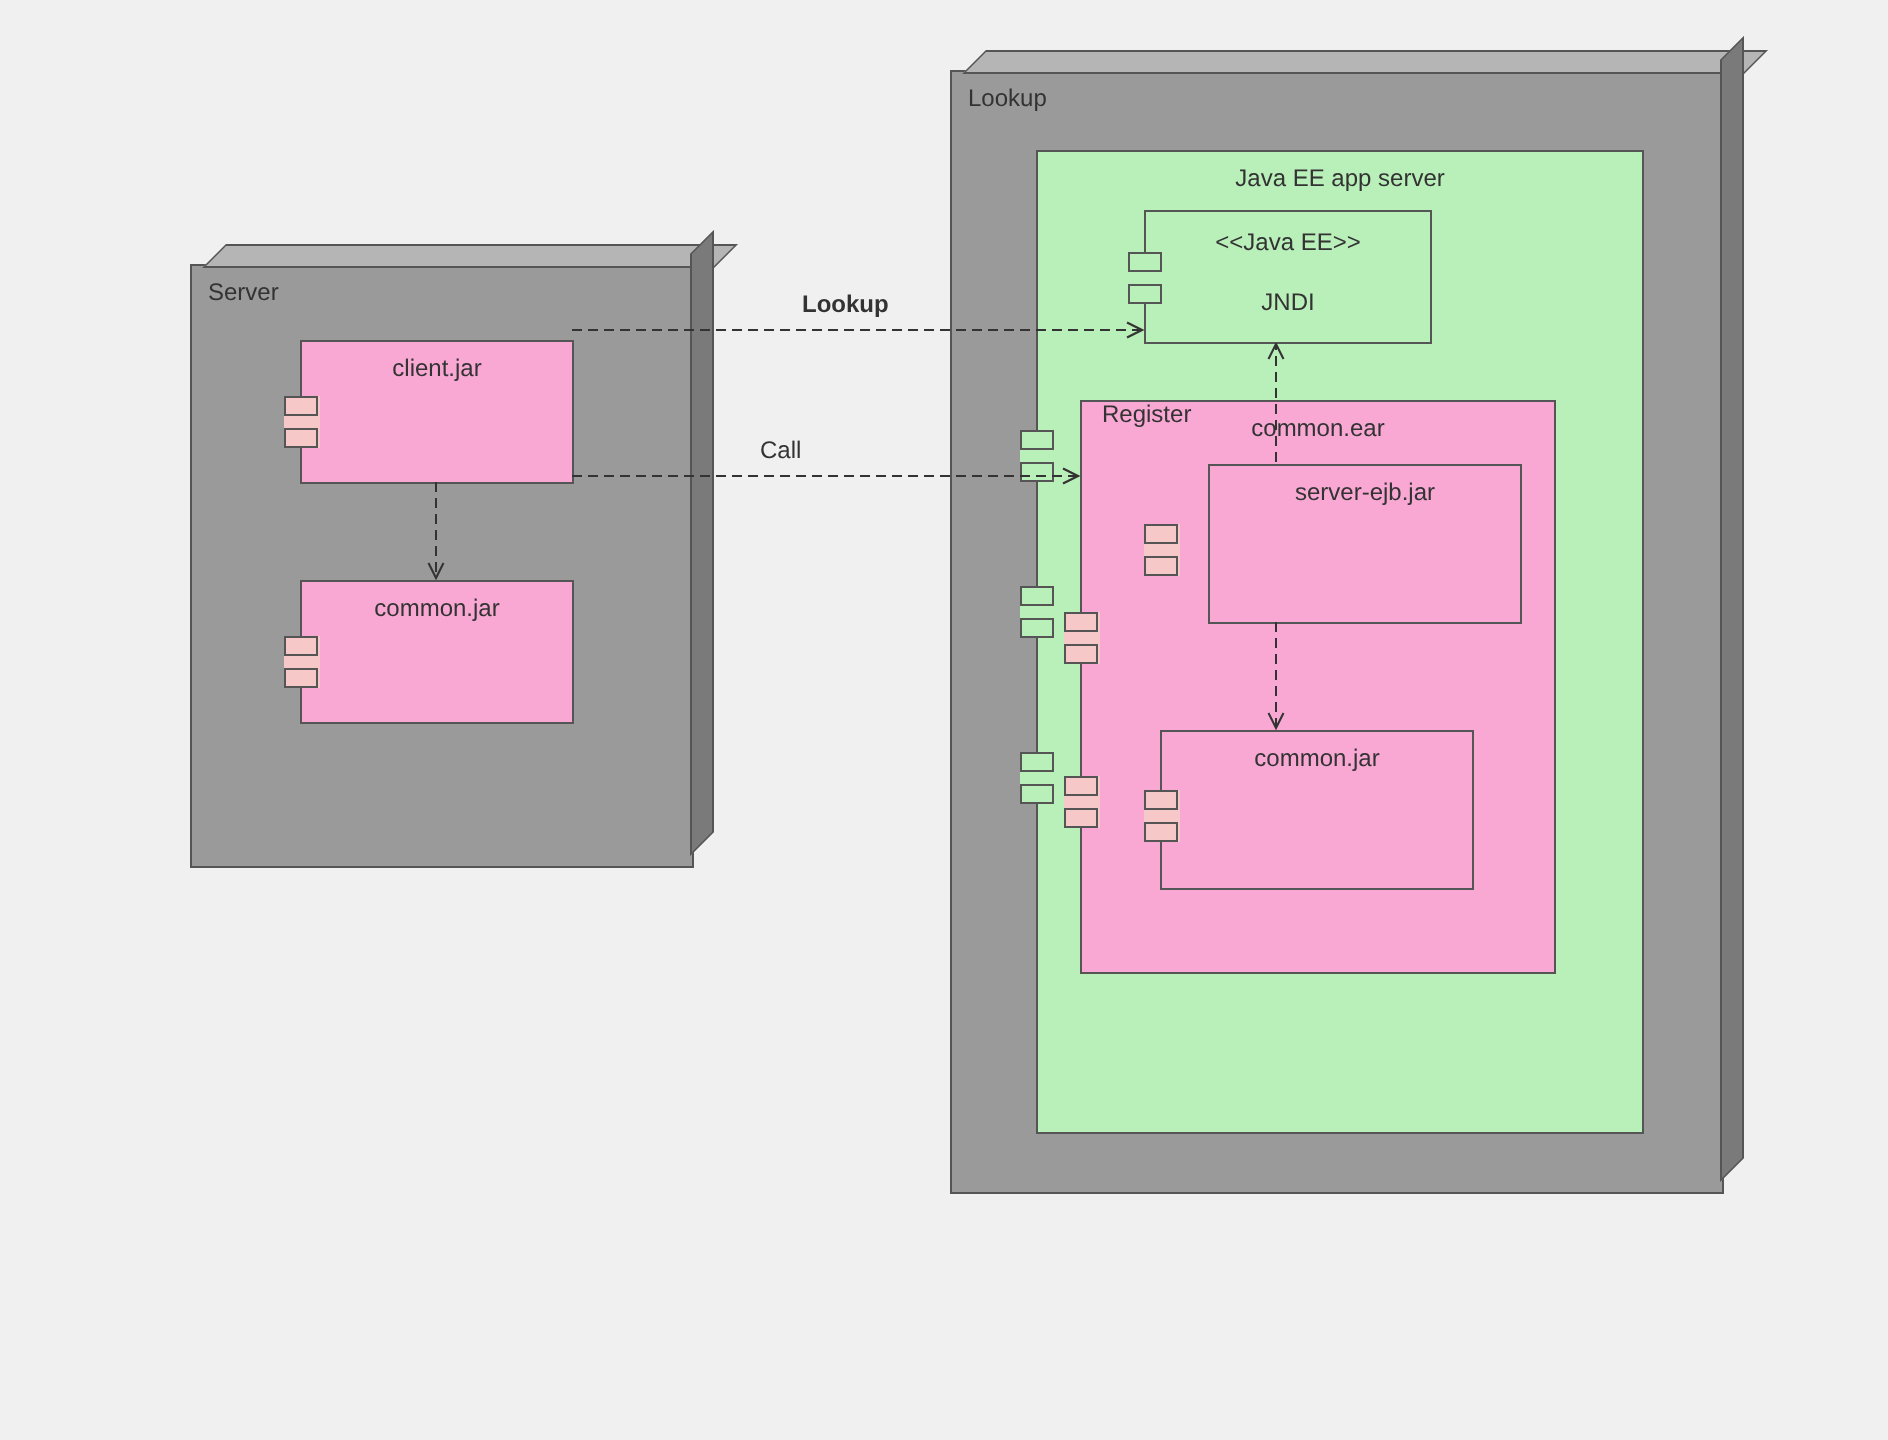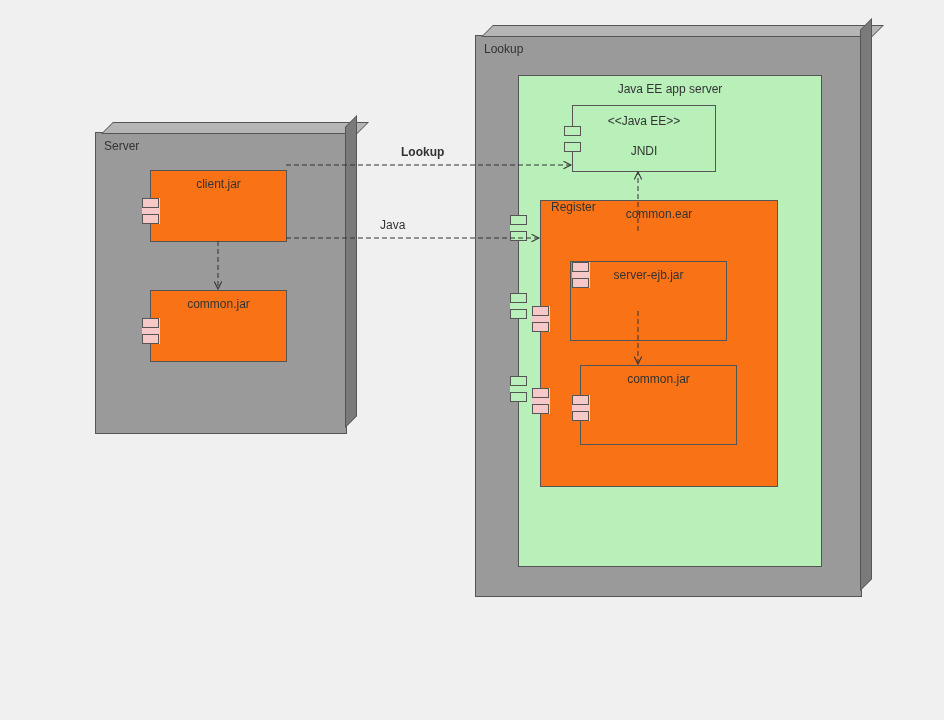--- a/index.html
+++ b/index.html
@@ -57,21 +57,21 @@
     top: 6px;
     left: 8px;
   }
 
   
   .comp {
     position: absolute;
     border: 1px solid #555;
     background: #fff;
   }
-  .comp.pink { background: #f97316; }
+  .comp.pink { background: #f9a8d4; }
   .comp.green { background: #b9efb9; }
   .comp .clabel {
     position: absolute;
     width: 100%;
     text-align: center;
   }
 
   
   .tabset {
     position: absolute;
@@ -139,32 +139,32 @@
     <div class="clabel" style="top:26px;margin-top:12px;">JNDI</div>
   </div>
   <div class="tabset green" style="left:564px; top:126px;"></div>
 
   <div class="comp pink" style="left:540px; top:200px; width:236px; height:285px;">
     <div class="clabel" style="top:6px;">common.ear</div>
   </div>
   <div class="tabset pink" style="left:532px; top:306px;"></div>
   <div class="tabset pink" style="left:532px; top:388px;"></div>
 
-  <div class="comp pink" style="left:570px; top:232px; width:155px; height:78px;margin-top:29px;">
+  <div class="comp pink" style="left:604px; top:232px; width:155px; height:78px;">
     <div class="clabel" style="top:6px;">server-ejb.jar</div>
   </div>
   <div class="tabset pink" style="left:572px; top:262px;"></div>
 
   <div class="comp pink" style="left:580px; top:365px; width:155px; height:78px;">
     <div class="clabel" style="top:6px;">common.jar</div>
   </div>
   <div class="tabset pink" style="left:572px; top:395px;"></div>
 
   <span class="lbl" style="left:401px; top:145px;font-weight:bold;">Lookup</span>
-  <span class="lbl" style="left:380px; top:218px;">Java</span>
+  <span class="lbl" style="left:380px; top:218px;">Call</span>
   <span class="lbl" style="left:551px; top:200px;">Register</span>
 
   <svg class="wires">
     <defs>
       <marker id="arrow" viewBox="0 0 12 12" refX="11" refY="6" markerWidth="9" markerHeight="9" orient="auto-start-reverse">
         <path d="M1,1 L11,6 L1,11" fill="none" stroke="#333" stroke-width="1.4"></path>
       </marker>
     </defs>
 
     <line x1="218" y1="241" x2="218" y2="289" stroke="#333" stroke-width="1" stroke-dasharray="5,3" marker-end="url(#arrow)"></line>

